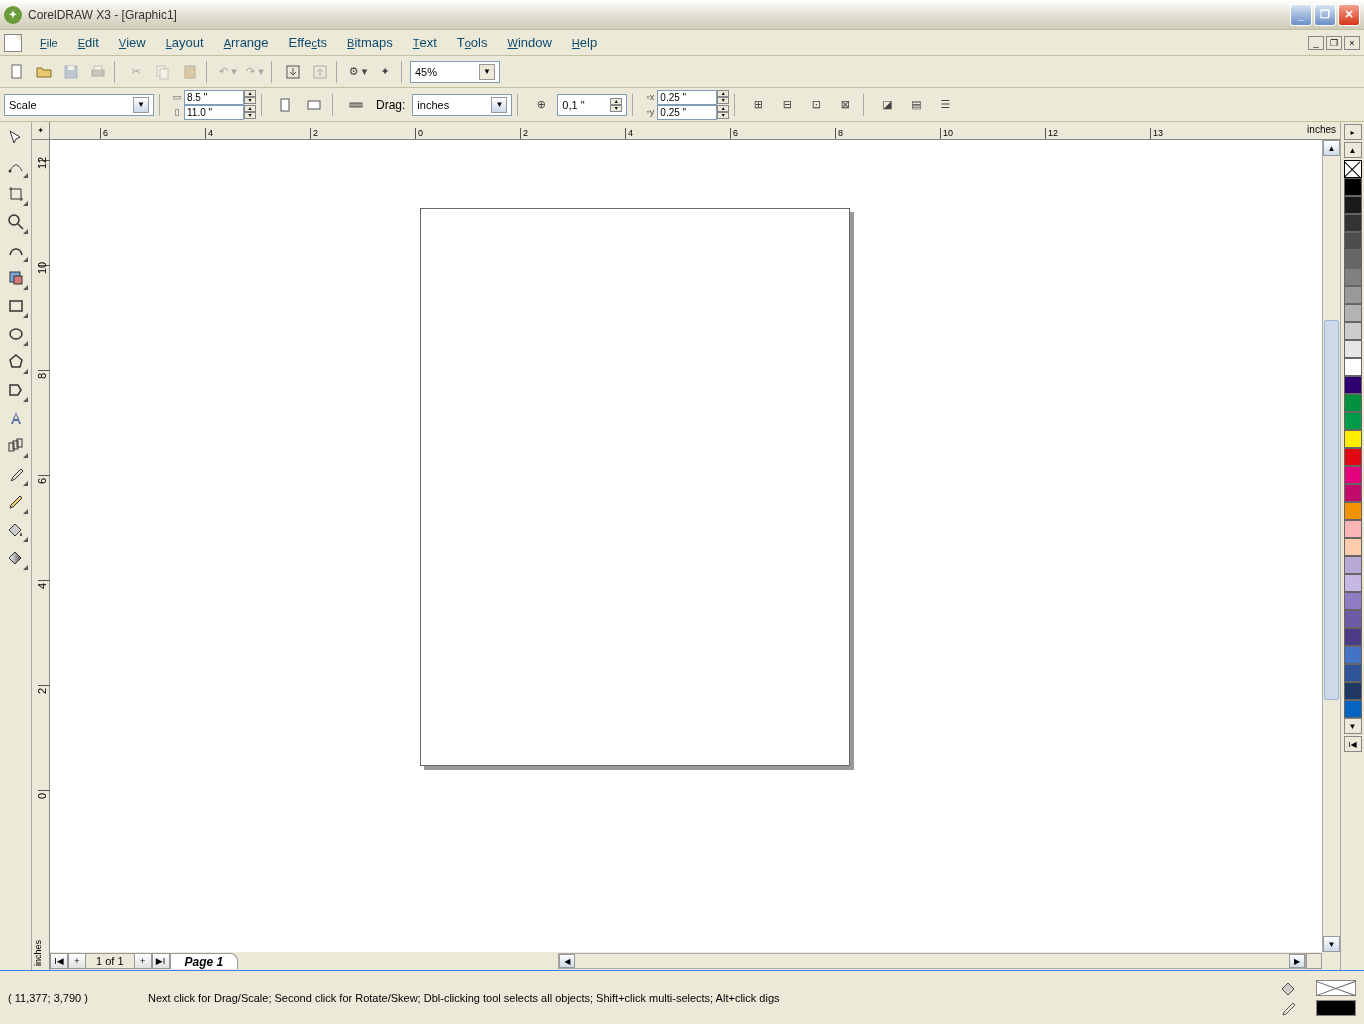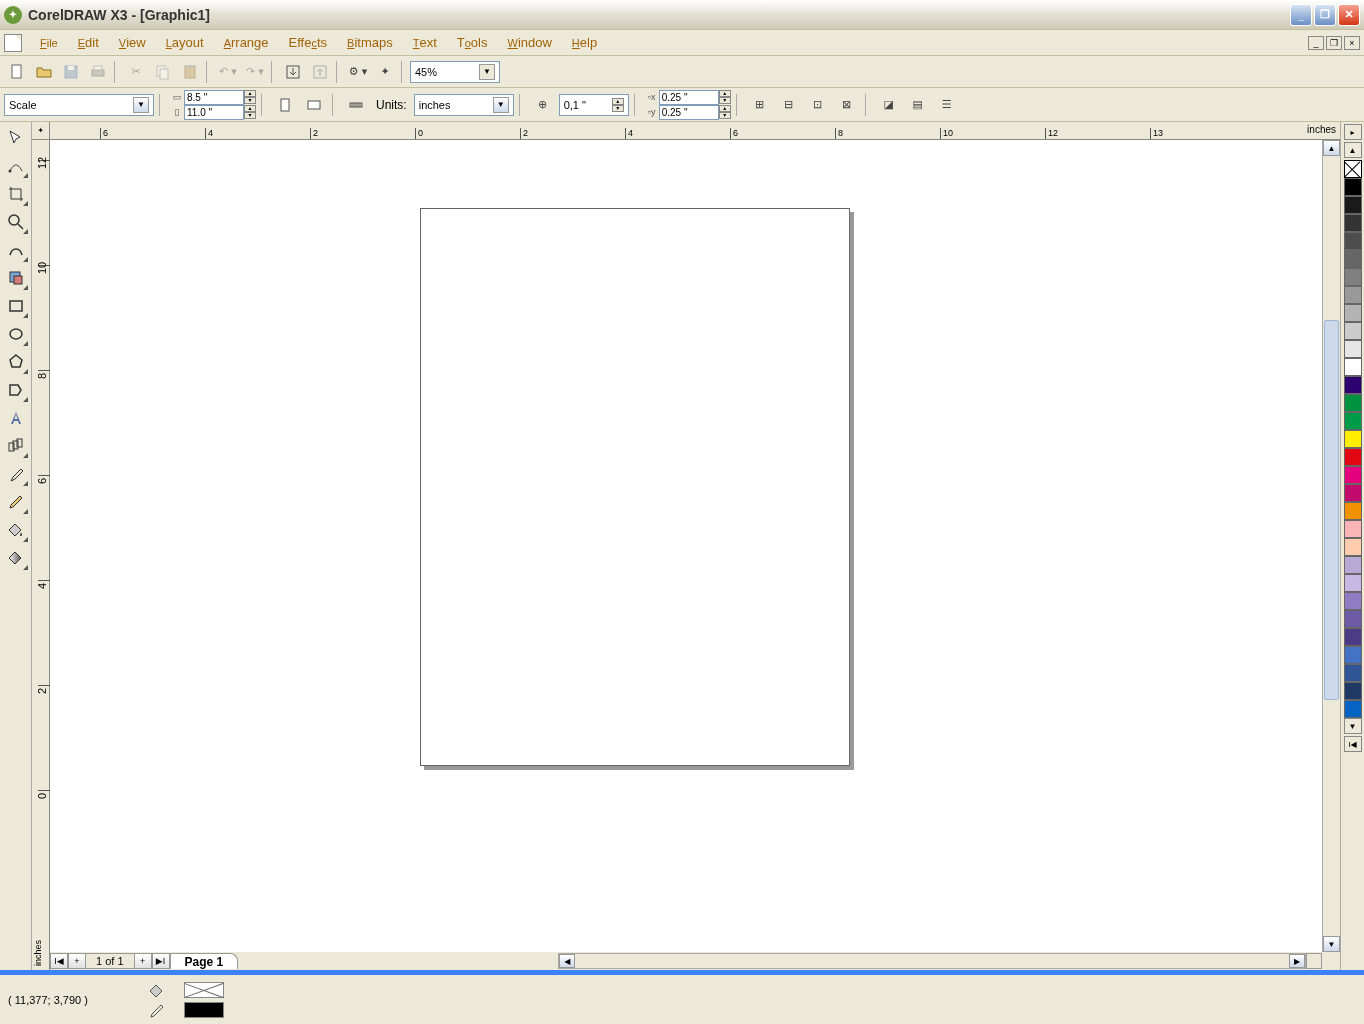--- a/index.html
+++ b/index.html
@@ -1,32 +1,32 @@
 <!DOCTYPE html>
 <html><head>
 <meta charset="utf-8">
 <style>
 * { margin: 0; padding: 0; box-sizing: border-box; font-family: Tahoma, Arial, sans-serif; font-size: 11px; }
 body { width: 1364px; height: 1024px; background: #ece9d8; overflow: hidden; display: flex; flex-direction: column; }
 
 
 .titlebar { height: 30px; background: linear-gradient(to bottom, #fff 0%, #e4e1d4 50%, #cfcbb8 100%); display: flex; align-items: center; padding: 0 4px; border-bottom: 1px solid #c0c0a0; }
 .titlebar .appicon { width: 18px; height: 18px; background: #6b9b3a; border-radius: 50%; margin-right: 6px; display:flex; align-items:center; justify-content:center; color:#fff; font-weight:bold; font-size:10px;}
-.titlebar .title { font-size: 14px; font-weight: bold; color: #333; flex: 1; }
+.titlebar .title { font-size: 12px; font-weight: normal; color: #333; flex: 1; }
 .titlebar .winbtns { display: flex; gap: 2px; }
 .winbtn { width: 22px; height: 22px; border: 1px solid #fff; background: linear-gradient(#d7e4f2,#6a8ec7); border-radius: 3px; display:flex; align-items:center; justify-content:center; color:#fff; font-weight:bold; cursor:pointer;}
 .winbtn.minimize { background: linear-gradient(#d7e4f2,#6a8ec7);}
 .winbtn.maximize { background: linear-gradient(#d7e4f2,#6a8ec7);}
 .winbtn.close { background: linear-gradient(#f5a191,#d53615); }
 
 
 .menubar { height: 26px; background: #ece9d8; display: flex; align-items: center; padding: 0 4px; border-bottom: 1px solid #c0c0a0; }
 .docicon { width:18px; height:18px; margin-right:8px; background:#fff; border:1px solid #888; position:relative;}
 .docicon:before { content:''; position:absolute; top:0; right:0; border-style:solid; border-width:0 6px 6px 0; border-color:transparent #ece9d8 transparent transparent;}
-.menuitem { padding: 4px 10px; cursor: pointer; font-size: 13px; color: #a16207; }
+.menuitem { padding: 4px 10px; cursor: pointer; font-size: 13px; color: #0c4a6e; }
 .menuitem .ul { text-decoration: underline; }
 .menubar .spacer { flex:1; }
 .mdibtns { display:flex; gap:2px; }
 .mdibtn { width:16px; height:14px; border:1px solid #888; background:#ece9d8; font-size:9px; display:flex; align-items:center; justify-content:center; cursor:pointer;}
 
 
 .toolbar { height: 32px; background: #ece9d8; display: flex; align-items: center; padding: 2px 4px; border-bottom: 1px solid #c0c0a0; gap:1px;}
 .tbtn { width: 26px; height: 26px; display:flex; align-items:center; justify-content:center; border:1px solid transparent; cursor:pointer; color:#444;}
 .tbtn.disabled { opacity:0.4; cursor:default; }
 .tbtn svg { width:16px; height:16px; }
@@ -68,36 +68,36 @@
 .ruler-v .tick span { display:block; transform:rotate(-90deg); transform-origin:left top; margin-top:8px; margin-left:-2px;}
 .canvas { position:absolute; top:18px; left:18px; right:18px; bottom:18px; background:#fff; overflow:hidden;}
 .page { position:absolute; background:#fff; border:1px solid #666; box-shadow:4px 4px 0 #999;}
 .vscroll { position:absolute; top:18px; right:0; bottom:18px; width:18px; background:#ece9d8; border-left:1px solid #aaa;}
 .vscroll .thumb { position:absolute; left:1px; right:1px; background:#cdd9ea; border:1px solid #9db5d7; border-radius:2px;}
 .vscroll .btn { height:16px; background:linear-gradient(#fff,#cdd9ea); border:1px solid #999; font-size:8px; display:flex; align-items:center; justify-content:center; cursor:pointer;}
 .hscrollrow { position:absolute; bottom:0; left:18px; right:18px; height:18px; background:#ece9d8; display:flex; align-items:center;}
 .navbtns { display:flex; }
 .navbtn { width:18px; height:16px; border:1px solid #999; background:linear-gradient(#fff,#e0e0e0); font-size:9px; display:flex; align-items:center; justify-content:center; cursor:pointer;}
 .pagecounter { padding:0 10px; font-size:11px; background:#ece9d8; height:16px; display:flex; align-items:center; border-top:1px solid #999; border-bottom:1px solid #999;}
-.pagetab { padding:0 14px; height:16px; background:#fff; border:1px solid #999; border-bottom:none; border-radius:0 8px 0 0; font-size:12px; font-weight:bold; display:flex; align-items:center;}
+.pagetab { padding:0 14px; height:16px; background:#fff; border:1px solid #999; border-bottom:none; border-radius:0 8px 0 0; font-size:12px; font-weight:bold; display:flex; align-items:center;font-style:italic;}
 .hscroll { flex:1; height:16px; background:#ece9d8; display:flex; align-items:center; border:1px solid #aaa;}
 .hscroll .btn { width:16px; height:14px; background:linear-gradient(#fff,#cdd9ea); border:1px solid #999; font-size:8px; display:flex; align-items:center; justify-content:center;}
 .hscroll .track { flex:1; height:14px; position:relative;}
 .gripcorner { width:16px; height:16px; background:#ece9d8; border:1px solid #999;}
 
 
 .palettewrap { width:24px; background:#ece9d8; display:flex; flex-direction:column; align-items:center; padding-top:2px; border-left:1px solid #aaa;}
 .palbtn { width:18px; height:16px; border:1px solid #888; background:#ece9d8; margin-bottom:2px; font-size:8px; display:flex; align-items:center; justify-content:center; cursor:pointer;}
 .noswatch { width:18px; height:18px; border:1px solid #000; background:#fff; position:relative; margin-bottom:0;}
 .noswatch:before, .noswatch:after { content:''; position:absolute; width:140%; height:1px; background:#000; top:50%; left:-20%;}
 .noswatch:before { transform:rotate(45deg);} .noswatch:after { transform:rotate(-45deg);}
 .swatch { width:18px; height:18px; border:1px solid #666; cursor:pointer;}
 
 
-.statusbar { height:54px; background:#ece9d8; display:flex; align-items:center; padding:4px 8px; border-top:5px solid #3b82f6; font-size:12px; gap:20px;}
+.statusbar { height:54px; background:#ece9d8; display:flex; align-items:center; padding:4px 8px; border-top:1px solid #3b82f6; font-size:12px; gap:20px;}
 .statusbar .coords { width:120px;}
 .statusbar .hint { flex:1;}
 .statusbar .fillind { display:flex; flex-direction:column; gap:4px; align-items:center;}
 .statusbar .fillbox { width:40px; height:16px; border:1px solid #888; background:#fff; position:relative;}
 .statusbar .fillbox.x:before, .statusbar .fillbox.x:after { content:''; position:absolute; width:110%; height:1px; background:#666; top:50%; left:-5%;}
 .statusbar .fillbox.x:before{transform:rotate(20deg);} .statusbar .fillbox.x:after{transform:rotate(-20deg);}
 .statusbar .fillbox.black { background:#000;}
 .fillicon { width:16px; height:16px; color:#555;}
 </style>
 </head>
@@ -232,21 +232,21 @@
         <rect x="2" y="4" width="12" height="8" fill="#fff" stroke="#555"></rect>
       </svg>
     </div>
   <div class="sep"></div>
   <div class="tbtn">
       <svg viewBox="0 0 16 16">
         <rect x="2" y="6" width="12" height="4" fill="none" stroke="#555"></rect>
         <path d="M4 6v4M6 6v4M8 6v4M10 6v4M12 6v4" stroke="#555"></path>
       </svg>
     </div>
-  <span class="lbl">Units:</span>
+  <span class="lbl">Drag:</span>
   <div class="combo" style="width:100px">
     <span>inches</span>
     <div class="dd">▼</div>
   </div>
   <div class="sep"></div>
   <div class="tbtn">⊕</div>
   <div class="combo" style="width:70px">
     <span>0,1 "</span>
     <div class="spinbtns" style="margin-left:auto">
         <div class="sb">▴</div>
@@ -504,20 +504,21 @@
         <div class="swatch" style="background: rgb(5, 99, 193);"></div>
       </div>
     <div class="palbtn">▼</div>
     <div class="palbtn">I◀</div>
   </div>
 
 </div>
 
 <div class="statusbar">
   <div class="coords">( 11,377; 3,790 )</div>
+  <div class="hint">Next click for Drag/Scale; Second click for Rotate/Skew; Dbl-clicking tool selects all objects; Shift+click multi-selects; Alt+click digs</div>
   <div class="fillind">
     <svg class="fillicon" viewBox="0 0 16 16">
         <path d="M8 3l6 6-6 6-6-6z" fill="#ccc" stroke="#555"></path>
       </svg>
     <svg class="fillicon" viewBox="0 0 16 16">
         <path d="M13 3l2 2-9 9-3 1 1-3z" fill="none" stroke="#555"></path>
       </svg>
   </div>
   <div class="fillind">
     <div class="fillbox x"></div>

